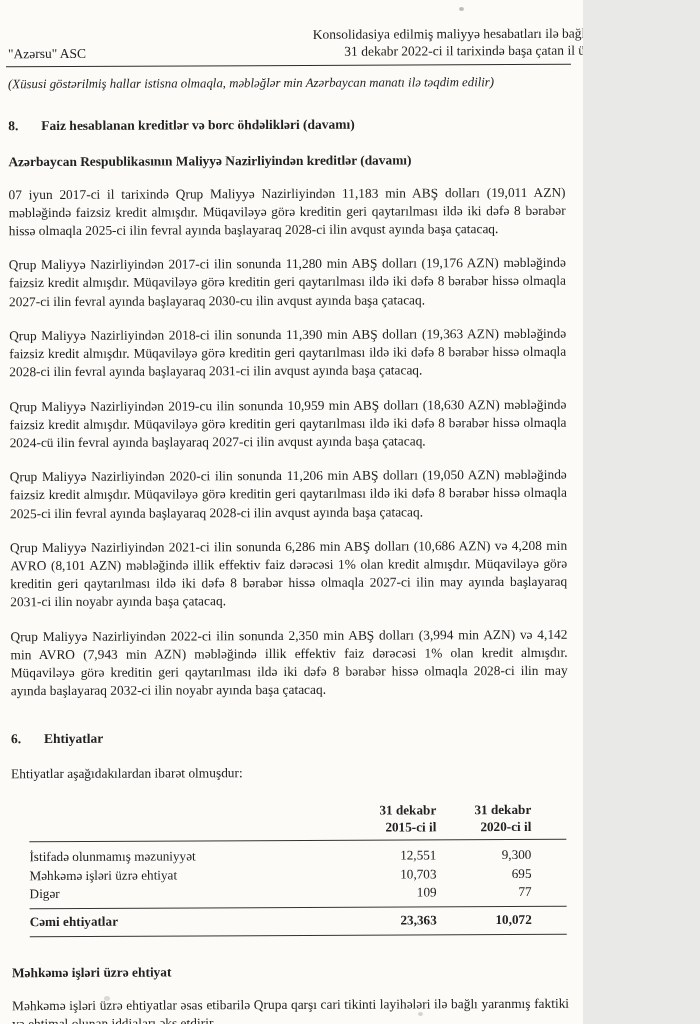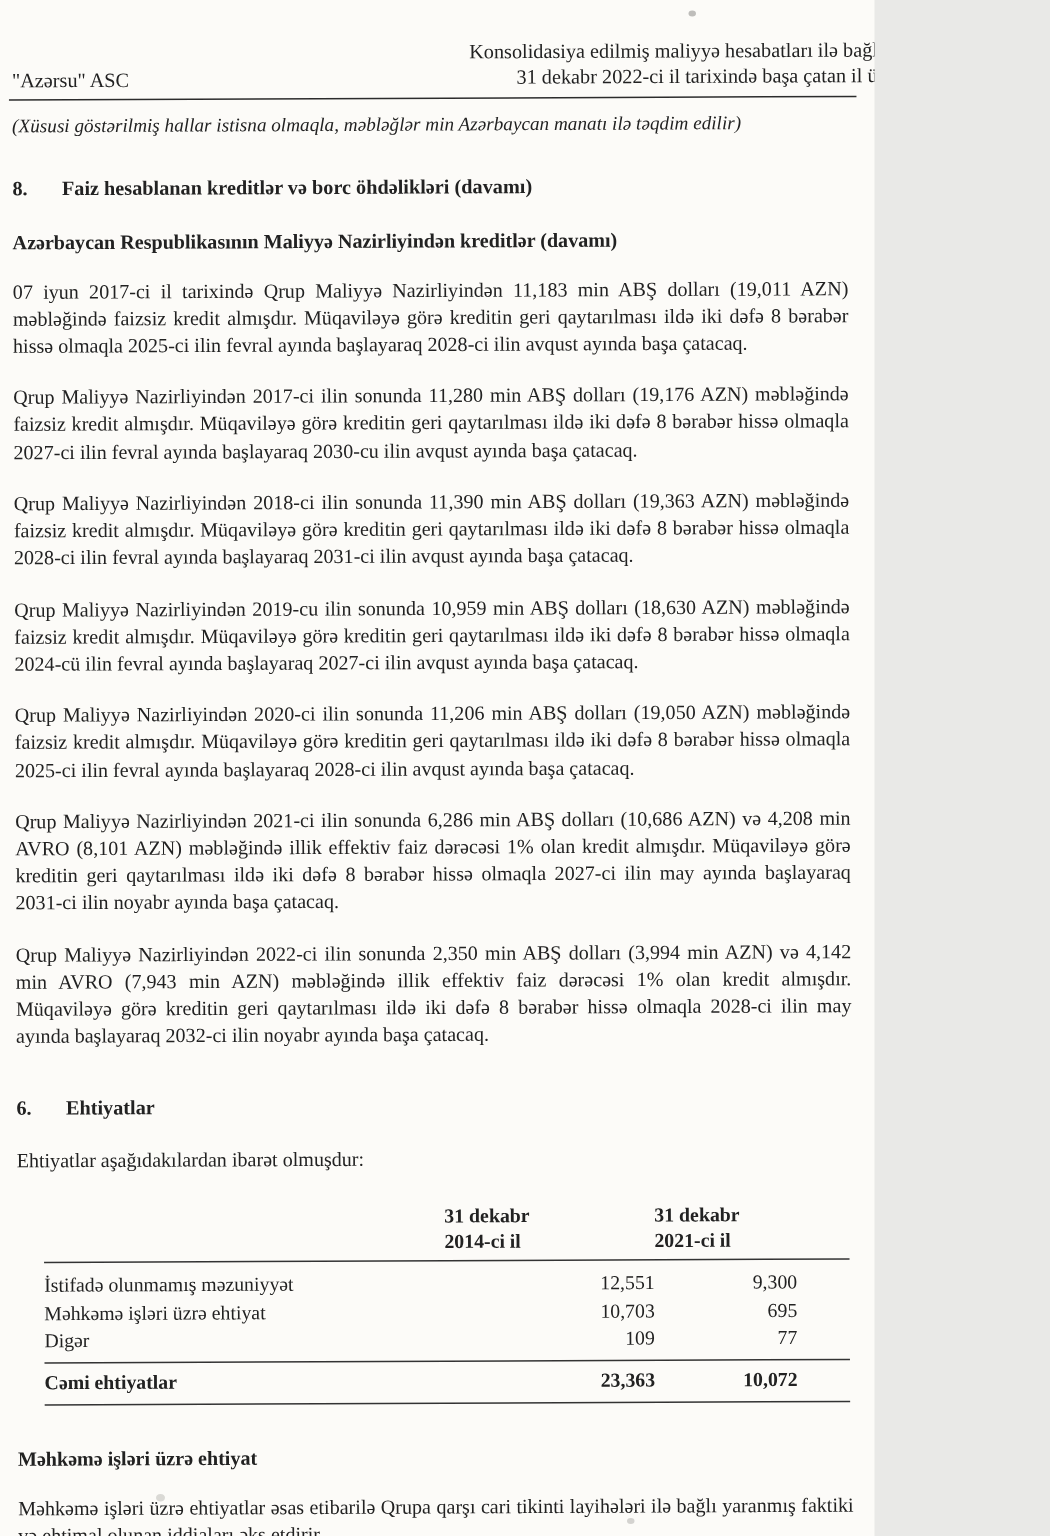--- a/index.html
+++ b/index.html
@@ -36,21 +36,21 @@
     margin-top: 16px;
     font-size: 13.4px;
     line-height: 1.36;
     text-align: justify;
   }
 
   
   .tbl { margin: 20px 2px 0 18px; font-size: 13.2px; }
   .tgrid { display: grid; grid-template-columns: 1fr 140px 130px; }
   .thead { border-bottom: 1.4px solid #333; padding-bottom: 4px; }
-  .thead .hcell { font-weight: bold; text-align: left; line-height: 1.3; }
+  .thead .hcell { font-weight: bold; text-align: right; line-height: 1.3; }
   .cell-num { text-align: right; }
   .cell-num2 { text-align: right; padding-right: 35px; }
   .trow { line-height: 1.4; }
   .trow-first { padding-top: 6px; }
   .trow-total {
     font-weight: bold;
     border-top: 1.1px solid #333;
     border-bottom: 1.4px solid #333;
     margin-top: 4px;
     padding: 4px 0 5px;
@@ -107,25 +107,25 @@
       <span class="sec-num">6.</span><span>Ehtiyatlar</span>
     </div>
 
     <div class="para" style="margin-top:18px">Ehtiyatlar aşağıdakılardan ibarət olmuşdur:</div>
 
     <div class="tbl">
       <div class="tgrid thead">
         <div class="hcell" style="text-align:left"></div>
         <div class="hcell cell-num">
           <div>31 dekabr</div>
-          <div>2014-ci il</div>
+          <div>2015-ci il</div>
         </div>
         <div class="hcell cell-num2">
           <div>31 dekabr</div>
-          <div>2021-ci il</div>
+          <div>2020-ci il</div>
         </div>
       </div>
 
       <div class="tgrid trow trow-first">
         <div>İstifadə olunmamış məzuniyyət</div>
         <div class="cell-num">12,551</div>
         <div class="cell-num2">9,300</div>
       </div>
       <div class="tgrid trow">
         <div>Məhkəmə işləri üzrə ehtiyat</div>

